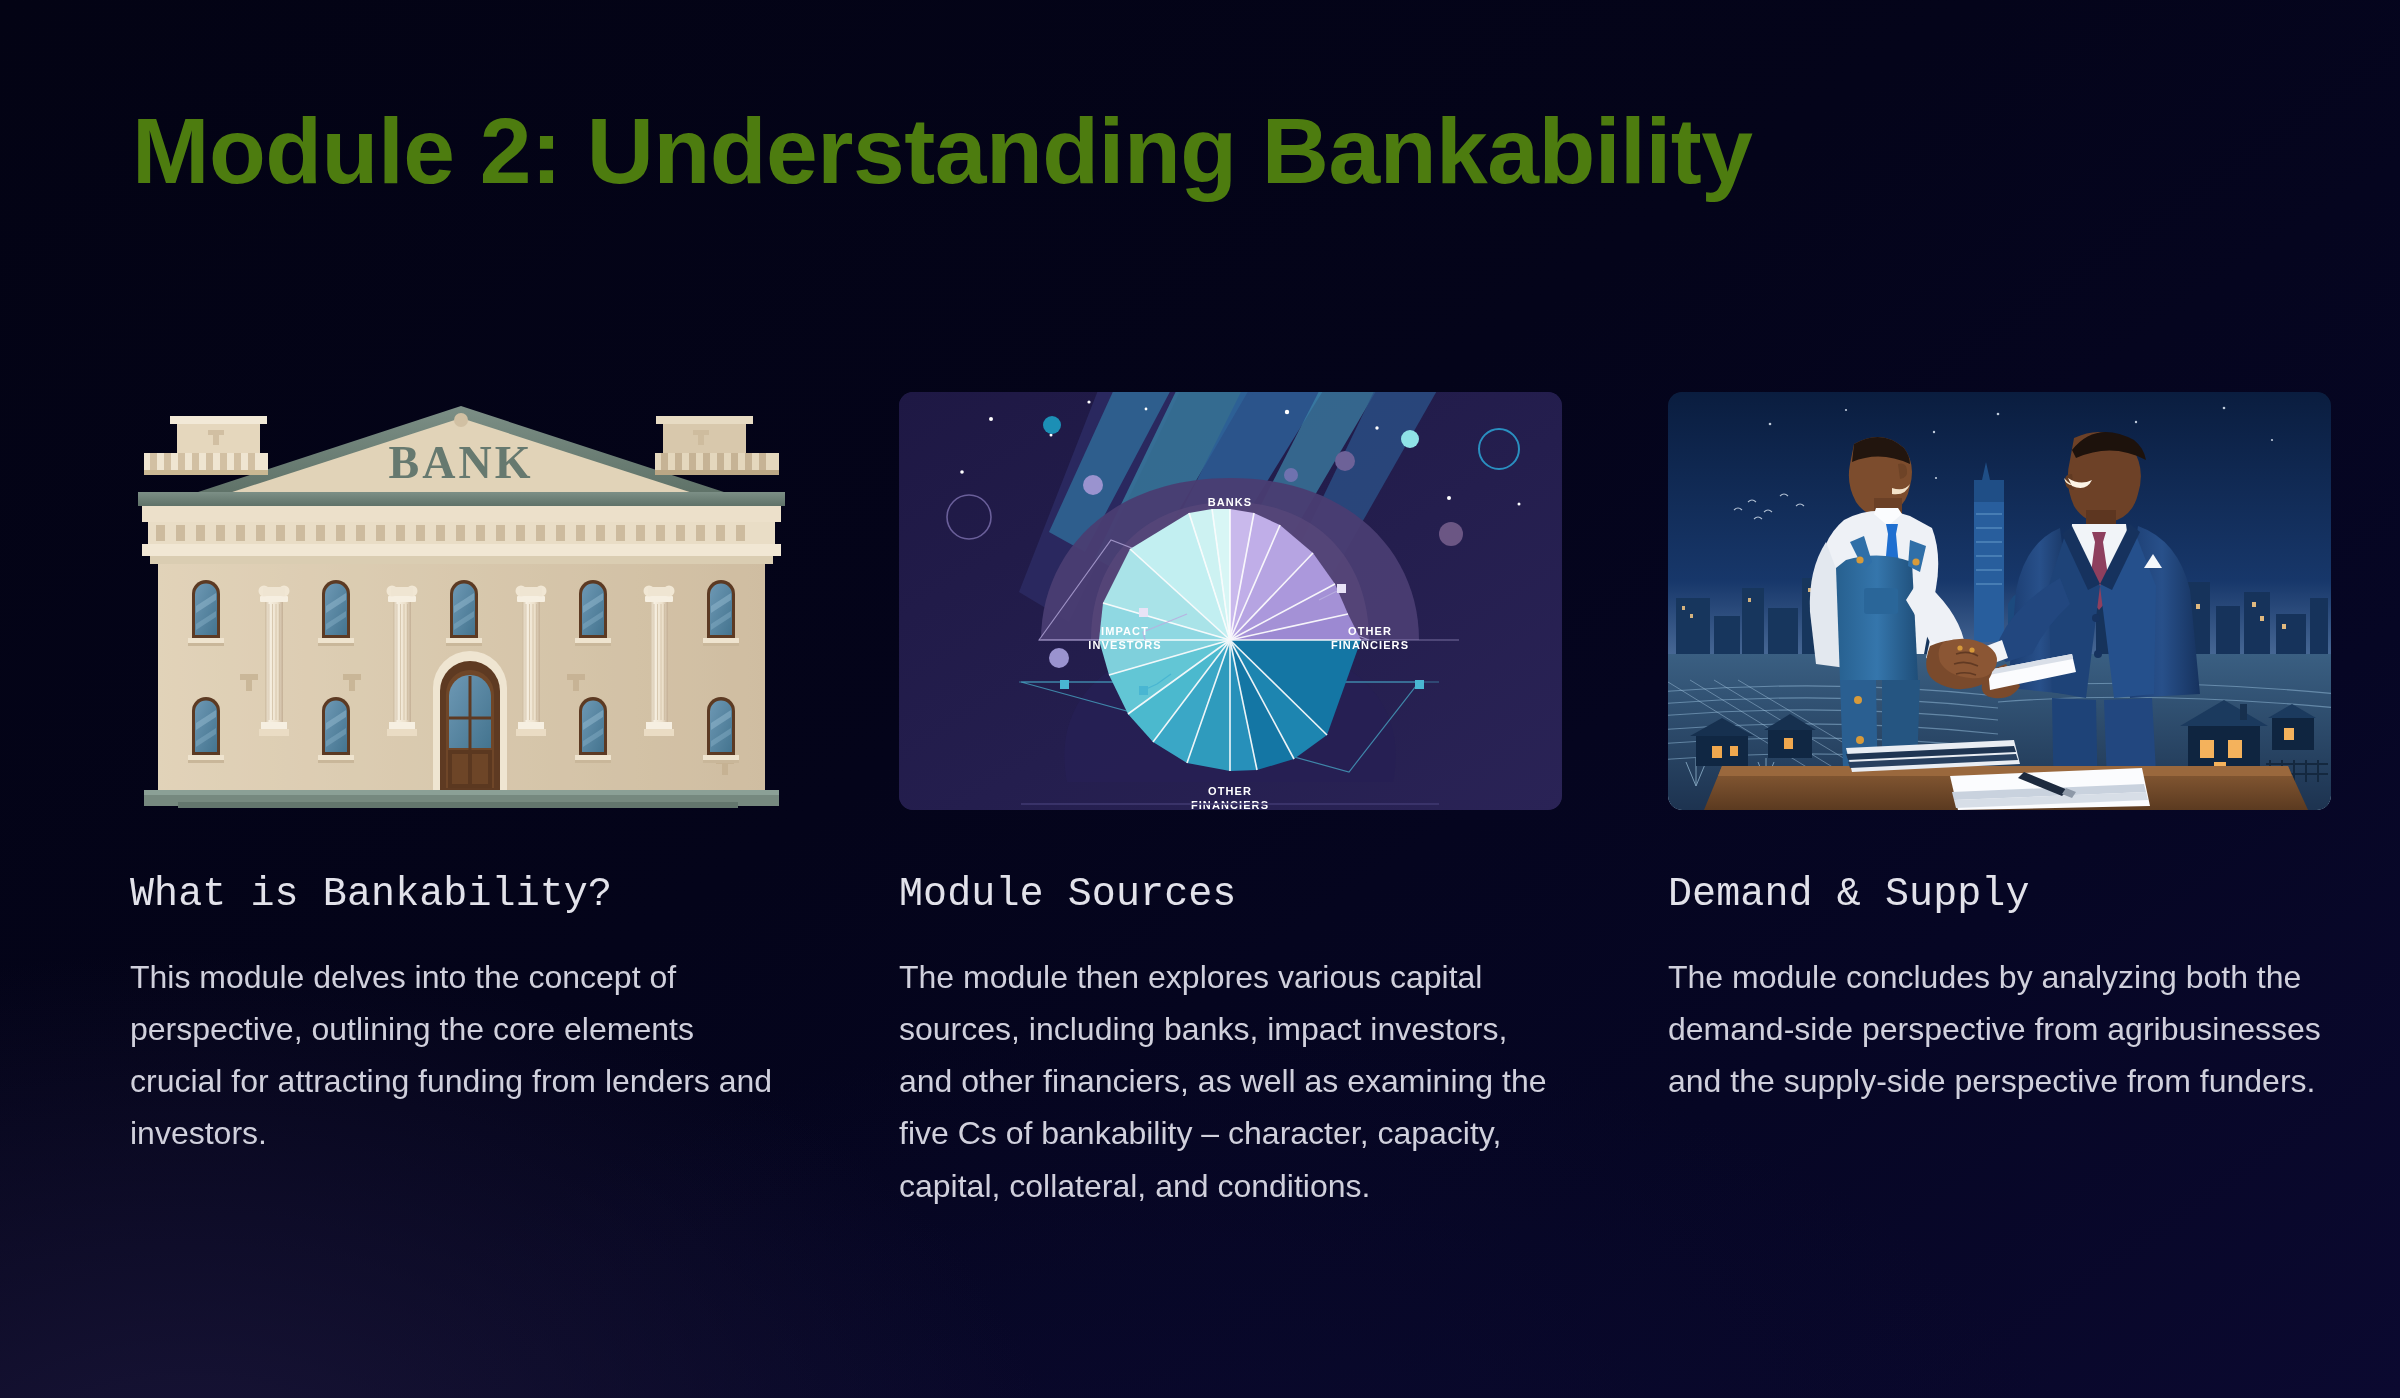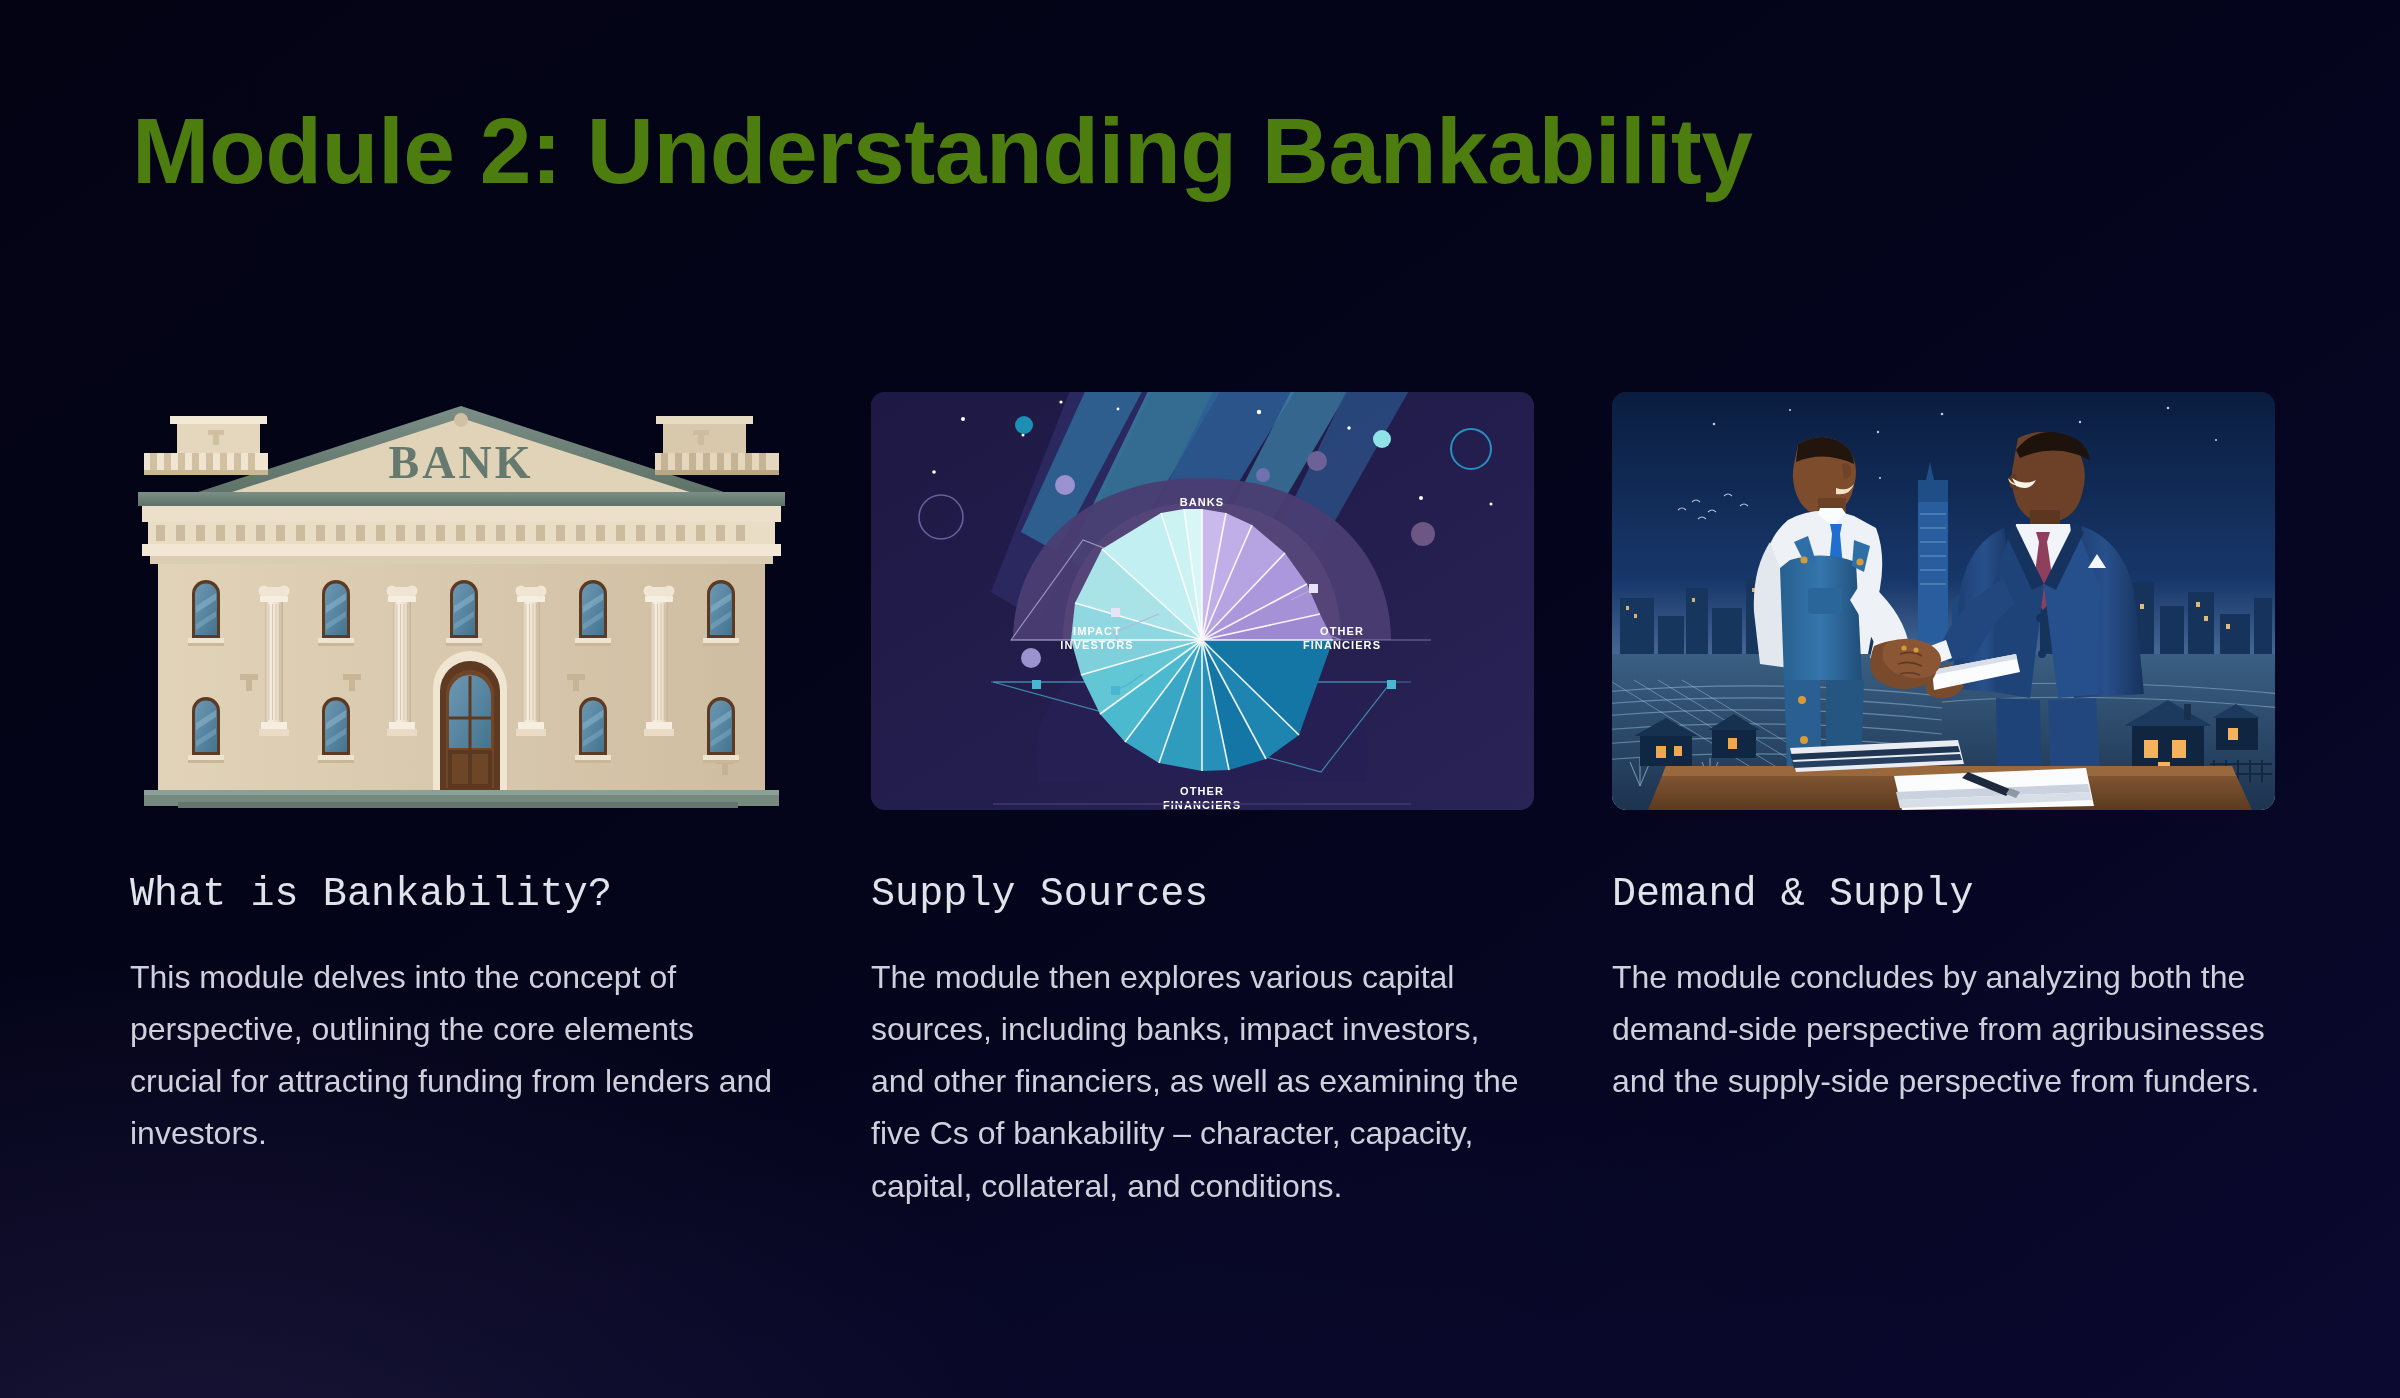--- a/index.html
+++ b/index.html
@@ -20,21 +20,21 @@
 
   .page-title {
     position:absolute; left:132px; top:100px;
     font-size:93px; font-weight:700; letter-spacing:-0.5px;
     color:#4d7c0f; line-height:1.1; white-space:nowrap;
   }
 
   .cards {
     position:absolute; left:130px; top:392px;
     width:2145px;
-    display:flex; gap:78px;
+    display:flex; gap:106px;
   }
   .card { width:663px; }
 
   .card-media {
     width:663px; height:418px;
     border-radius:14px; overflow:hidden;
     position:relative;
   }
 
   .card-title {
@@ -378,21 +378,21 @@
             <text x="471" y="243" text-anchor="middle" font-family="'Liberation Sans', sans-serif" font-size="11" font-weight="700" letter-spacing="1.1" fill="#ffffff">OTHER</text>
             <text x="471" y="257" text-anchor="middle" font-family="'Liberation Sans', sans-serif" font-size="11" font-weight="700" letter-spacing="1.1" fill="#ffffff">FINANCIERS</text>
 
             <text x="331" y="403" text-anchor="middle" font-family="'Liberation Sans', sans-serif" font-size="11" font-weight="700" letter-spacing="1.1" fill="#ffffff">OTHER</text>
             <text x="331" y="417" text-anchor="middle" font-family="'Liberation Sans', sans-serif" font-size="11" font-weight="700" letter-spacing="1.1" fill="#ffffff">FINANCIERS</text>
 
             <line x1="122" y1="412" x2="540" y2="412" stroke="#3f3870" stroke-width="2" opacity="0.8"></line>
           </g>
         </svg>
       </div>
-      <h2 class="card-title">Supply Sources</h2>
+      <h2 class="card-title">Module Sources</h2>
       <p class="card-body">The module then explores various capital sources, including banks, impact investors, and other financiers, as well as examining the five Cs of bankability – character, capacity, capital, collateral, and conditions.</p>
     </div>
 
     <div class="card">
       <div class="card-media handshake">
         <svg viewBox="0 0 663 418" preserveAspectRatio="none">
           <defs>
             <linearGradient id="skyG" x1="0" y1="0" x2="0" y2="1">
               <stop offset="0" stop-color="#0a1d3f"></stop>
                 <stop offset="0.45" stop-color="#17376a"></stop>

